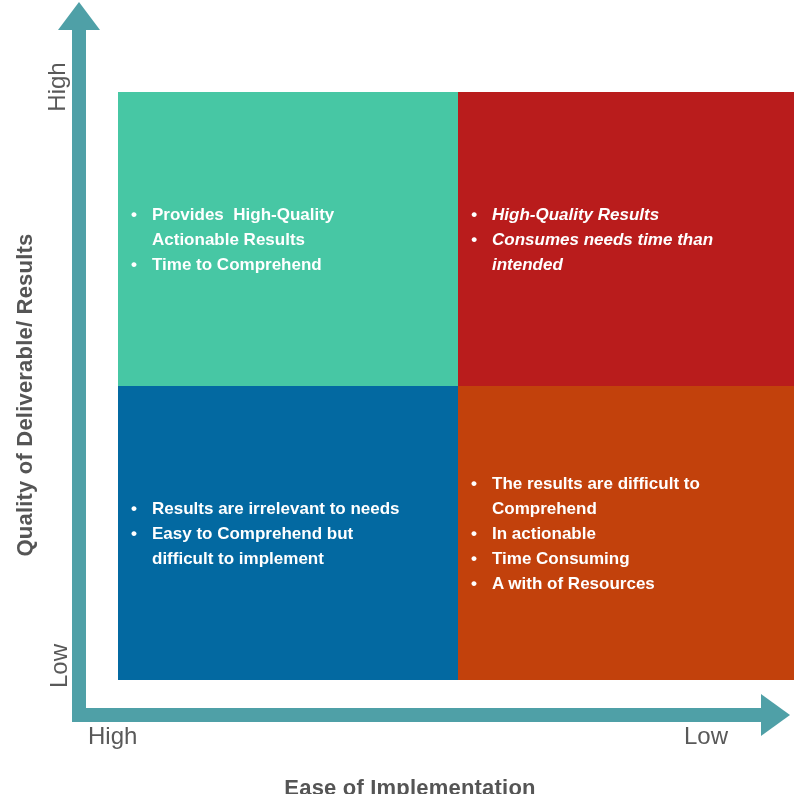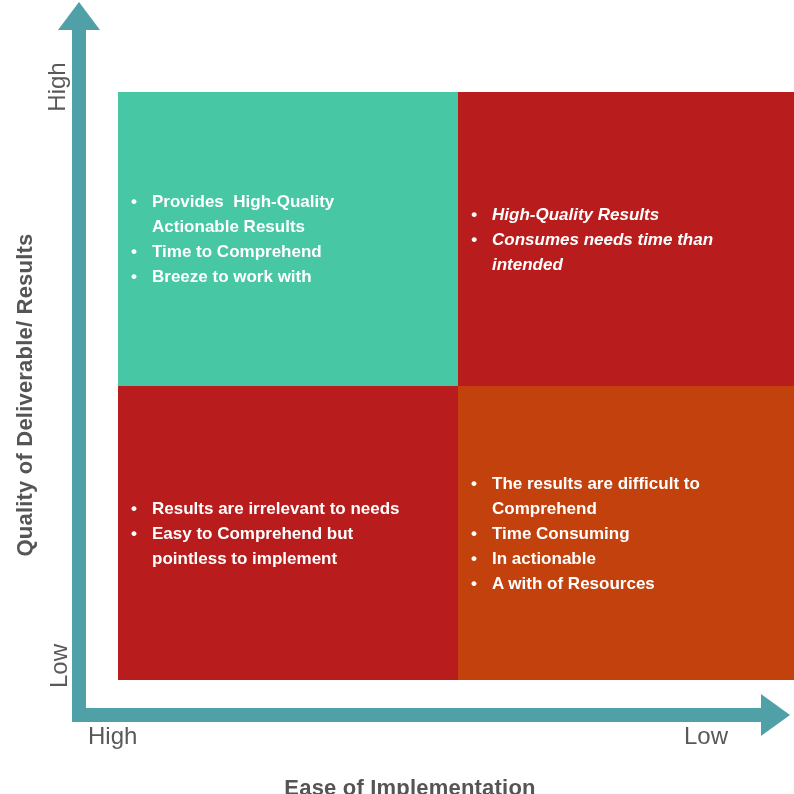--- a/index.html
+++ b/index.html
@@ -117,41 +117,40 @@
 
   <div class="axis-title y-title">Quality of Deliverable/ Results</div>
   <div class="axis-title x-title">Ease of Implementation</div>
 
   <div class="grid">
 
     <div class="quadrant" style="background: rgb(71, 199, 164); color: rgb(255, 255, 255);">
       <ul class="q-list">
         <li>Provides  High-Quality Actionable Results</li>
         <li>Time to Comprehend</li>
-        <li>Breeze to work with</li>
       </ul>
     </div>
 
     <div class="quadrant" style="background: #b91c1c; color: rgb(255, 255, 255); font-style: italic;">
       <ul class="q-list">
         <li>High-Quality Results</li>
         <li>Consumes needs time than intended</li>
       </ul>
     </div>
 
-    <div class="quadrant" style="background: #b91c1c; color: rgb(255, 255, 255);">
+    <div class="quadrant" style="background: #0369a1; color: rgb(255, 255, 255);">
       <ul class="q-list">
         <li>Results are irrelevant to needs</li>
-        <li>Easy to Comprehend but pointless to implement</li>
+        <li>Easy to Comprehend but difficult to implement</li>
       </ul>
     </div>
 
     <div class="quadrant" style="background: #c2410c; color: rgb(255, 255, 255);">
       <ul class="q-list">
         <li>The results are difficult to Comprehend</li>
+        <li>In actionable</li>
         <li>Time Consuming</li>
-        <li>In actionable</li>
         <li>A with of Resources</li>
       </ul>
     </div>
 
   </div>
 </div>
 
 </body></html>

